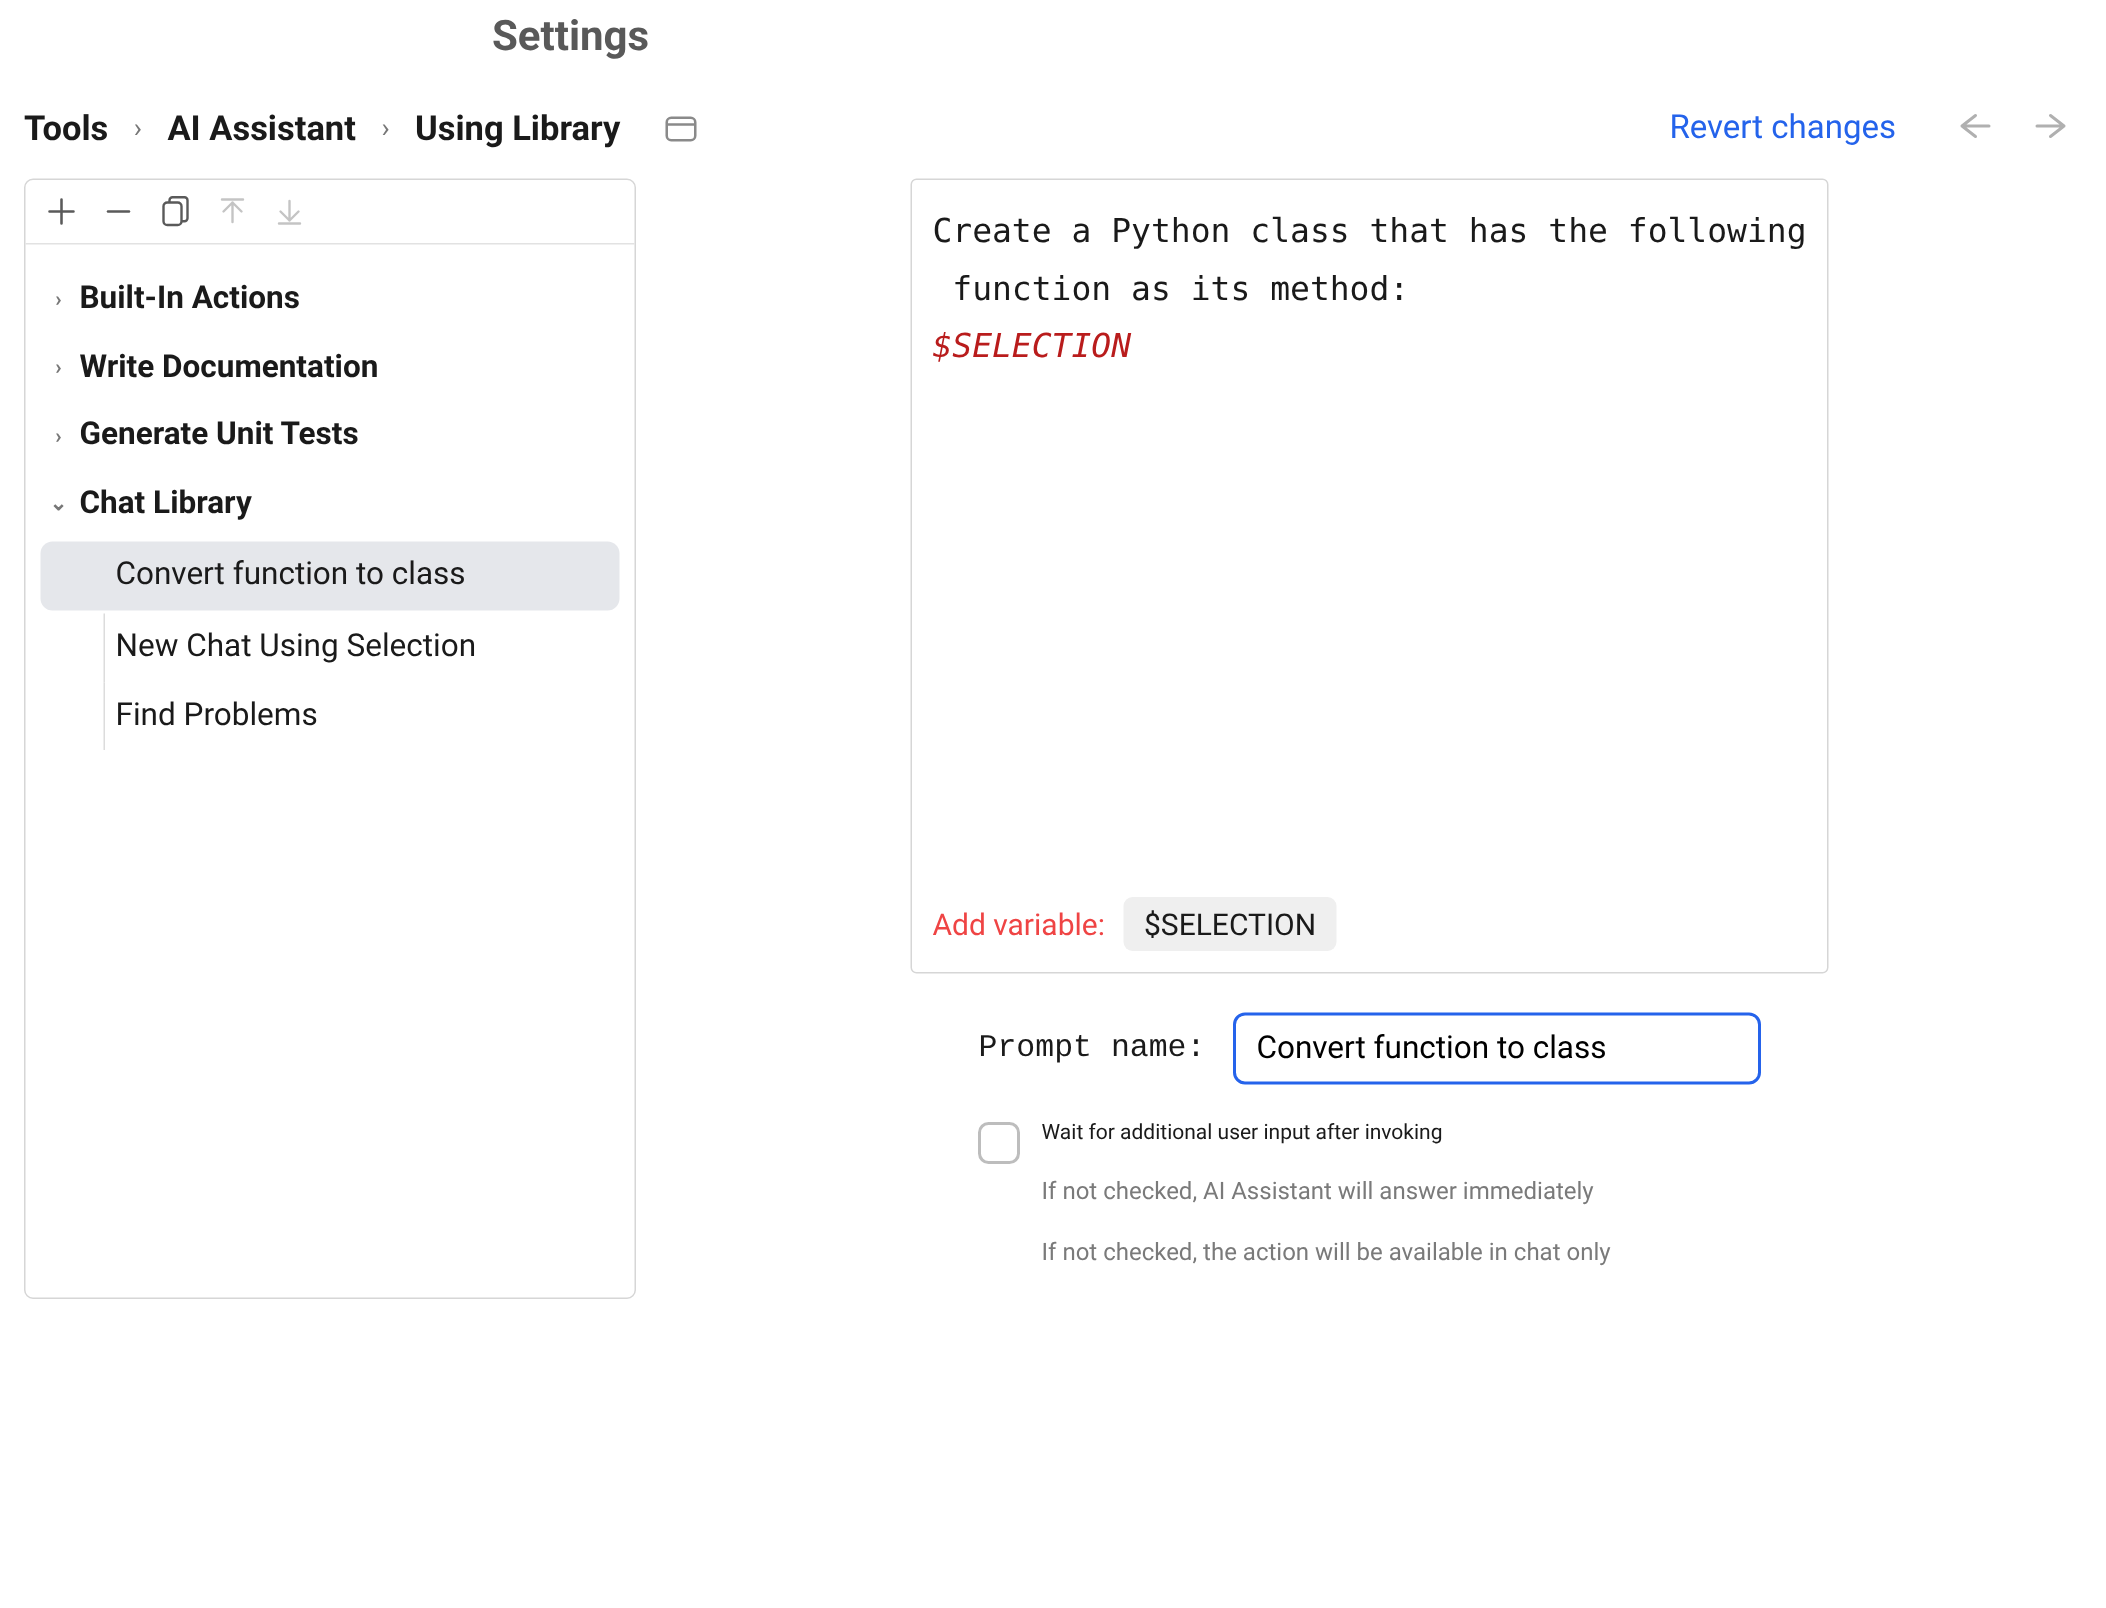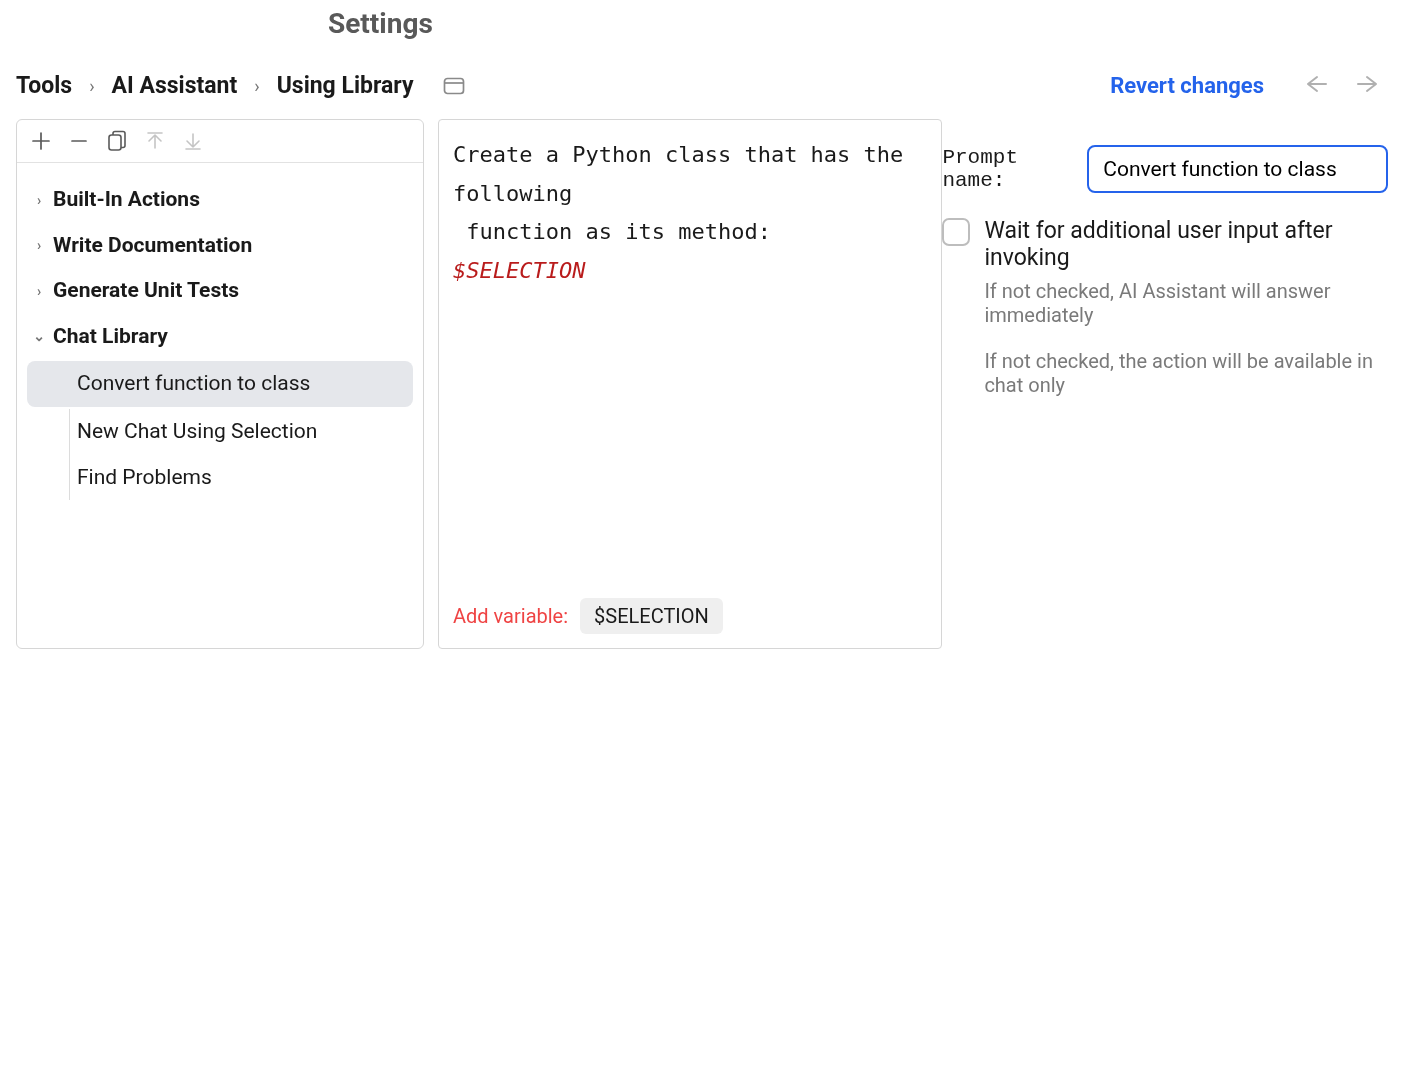--- a/index.html
+++ b/index.html
@@ -37,21 +37,21 @@
     color: #777;
     font-size: 18px;
   }
   .window-icon {
     display: inline-flex;
     margin-left: 12px;
   }
   .revert {
     color: #2463eb;
     font-size: 22px;
-    font-weight: 700;
+    font-weight: 400;
     margin-right: 20px;
   }
   .nav-arrow {
     color: #9a9a9a;
     font-size: 20px;
     padding: 0 8px;
   }
   .content {
     display: flex;
     padding: 0 16px;
@@ -108,20 +108,22 @@
   .chev {
     width: 16px;
     display: inline-flex;
     justify-content: center;
     color: #777;
     font-size: 14px;
   }
   .main {
     flex: 1;
     display: flex;
+    flex-direction: column;
+    align-items: center;
   }
   .editor {
     border: 1px solid #d6d6d6;
     border-radius: 4px;
     display: flex;
     flex-direction: column;
     height: 530px;
     overflow: hidden;
   }
   .editor-text {
@@ -194,24 +196,24 @@
     border-color: #2563eb;
   }
   .checkbox.checked::after {
     content: "";
     width: 8px;
     height: 14px;
     border: solid #fff;
     border-width: 0 3px 3px 0;
     transform: rotate(42deg) translate(-1px,-2px);
   }
-  .check-main { font-size: 23px; }
+  .check-main { font-size: 14px; }
   .check-desc {
     color: #7a7a7a;
-    font-size: 20px;
+    font-size: 16px;
     margin: 6px 0 22px 42px;
   }
 </style>
 </head>
 <body>
 
 <div class="settings-title">Settings</div>
 
 <div class="topbar">
   <div class="breadcrumb">

